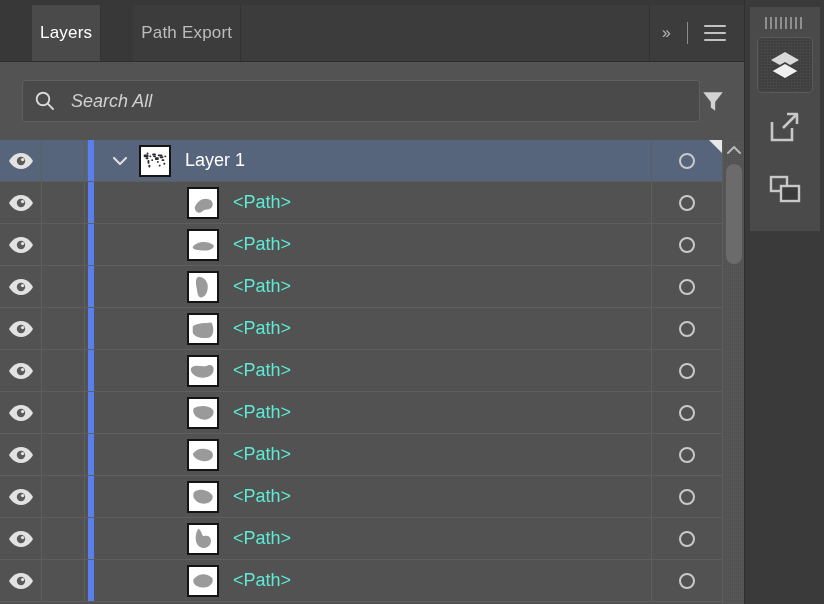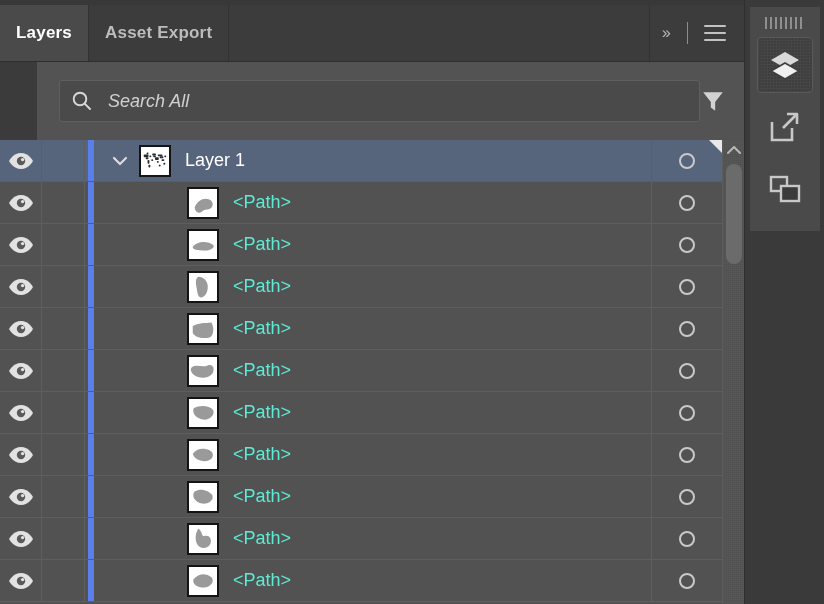--- a/index.html
+++ b/index.html
@@ -42,27 +42,28 @@
     align-items: flex-end;
     padding-top: 6px;
     box-sizing: border-box;
     border-bottom: 1px solid #2e2e2e;
   }
   .tab {
     height: 56px;
     display: flex;
     align-items: center;
     justify-content: center;
-    padding: 0 16px;
+    padding: 0 8px;
     font-size: 17px;
-    font-weight: bold;
+    font-weight: normal;
     letter-spacing: 0.2px;
     box-sizing: border-box;
     border-right: 1px solid #323232;
     user-select: none;
+    margin-left: 32px;
   }
   .tab.inactive {
     background: #3c3c3c;
     color: #bcbcbc;
   }
   .tab.active {
     background: #4a4a4a;
     color: #ffffff;
   }
   .tab-filler {
@@ -107,21 +108,20 @@
   }
 
   
   .searchwrap {
     height: 78px;
     background: #535353;
     display: flex;
     align-items: center;
     padding: 0 18px 0 22px;
     box-sizing: border-box;
-    margin-left: 37px;
   }
   .searchbox {
     flex: 1 1 auto;
     height: 42px;
     background: #4a4a4a;
     border: 1px solid #5f5f5f;
     border-radius: 3px;
     display: flex;
     align-items: center;
     padding: 0 10px;
@@ -352,21 +352,21 @@
 
 <div id="app">
 
   <div class="panel">
 
     <div class="tabbar">
       <div class="tab active">
         <span>Layers</span>
       </div>
       <div class="tab inactive">
-        <span>Asset Export</span>
+        <span>Path Export</span>
       </div>
       <div class="tab-filler"></div>
       <div class="tabbar-tools">
         <span class="chev2">››</span>
         <span class="tool-divider"></span>
         <span class="hamburger">
           <i></i>
           <i></i>
           <i></i>
         </span>

